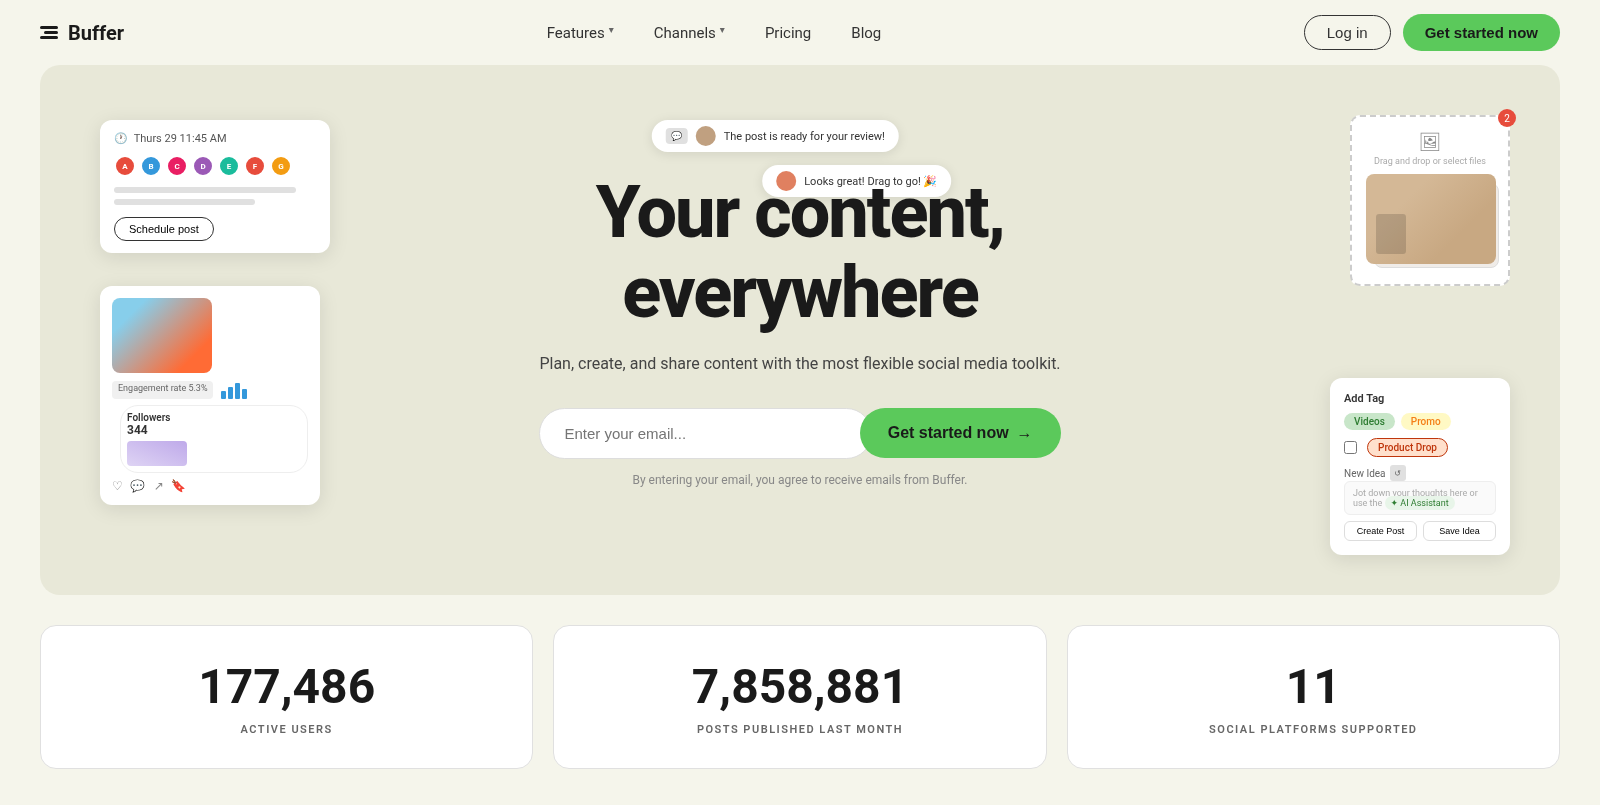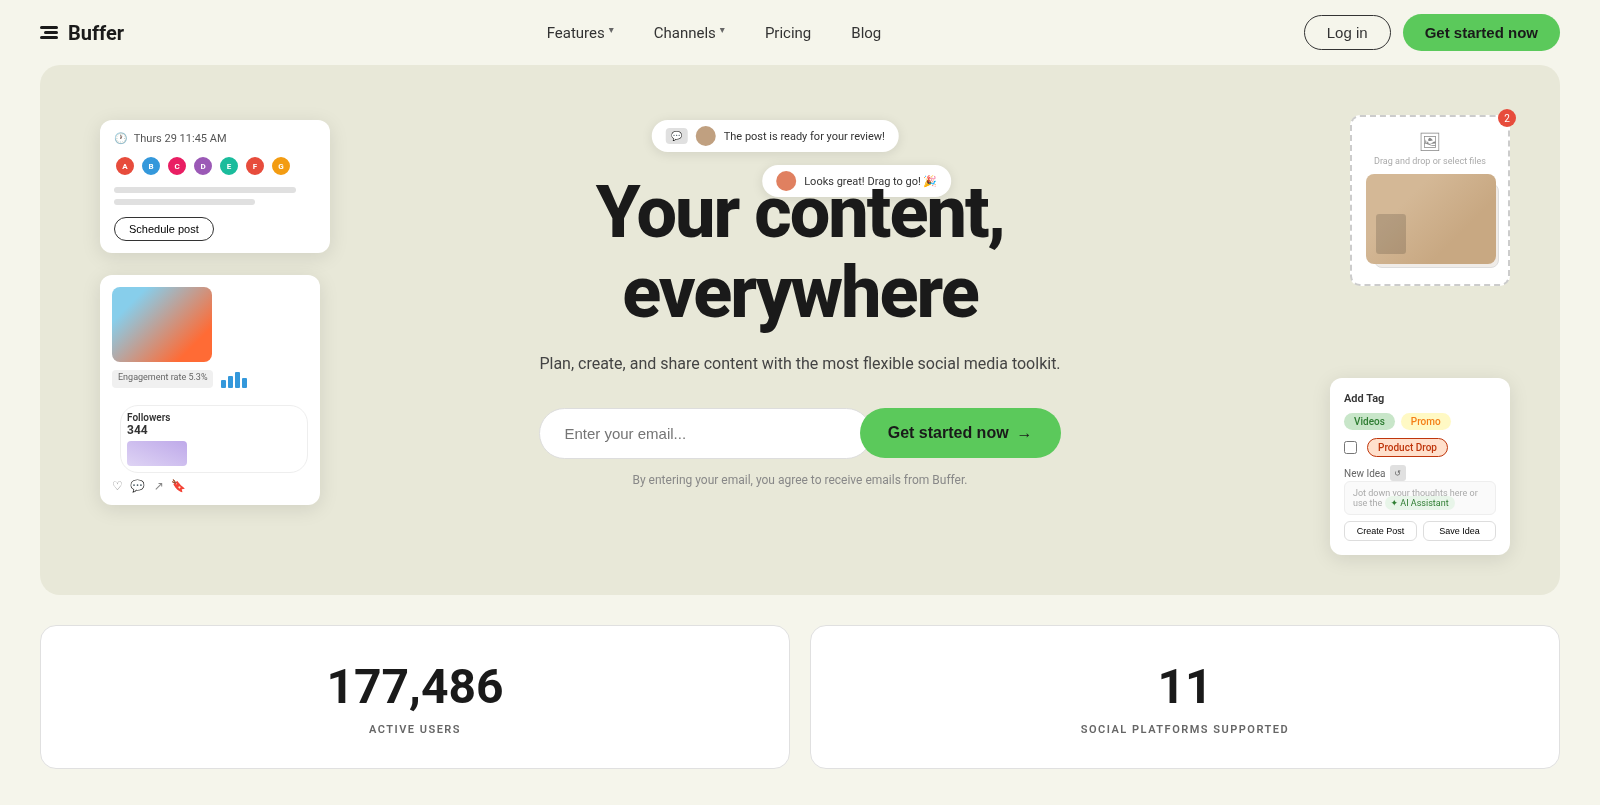--- a/index.html
+++ b/index.html
@@ -279,21 +279,21 @@
     .social-img {
       width: 100px;
       height: 75px;
       background: linear-gradient(135deg, #87CEEB 20%, #ff6b35 80%);
       border-radius: 8px;
       margin-bottom: 8px;
     }
     .social-stats {
       display: flex;
       gap: 8px;
-      margin-bottom: 17px;
+      margin-bottom: 6px;
     }
     .stat-mini {
       background: #f0f0f0;
       border-radius: 4px;
       padding: 2px 6px;
       font-size: 9px;
       color: #666;
     }
     .followers-box {
       background: white;
@@ -638,16 +638,20 @@
   </div>
 
 </section>
 
 <section class="stats-section">
   <div class="stat-card">
     <div class="stat-number">177,486</div>
     <div class="stat-label">ACTIVE USERS</div>
   </div>
   <div class="stat-card">
+    <div class="stat-number">7,858,881</div>
+    <div class="stat-label">POSTS PUBLISHED LAST MONTH</div>
+  </div>
+  <div class="stat-card">
     <div class="stat-number">11</div>
     <div class="stat-label">SOCIAL PLATFORMS SUPPORTED</div>
   </div>
 </section>
 
 </body></html>

